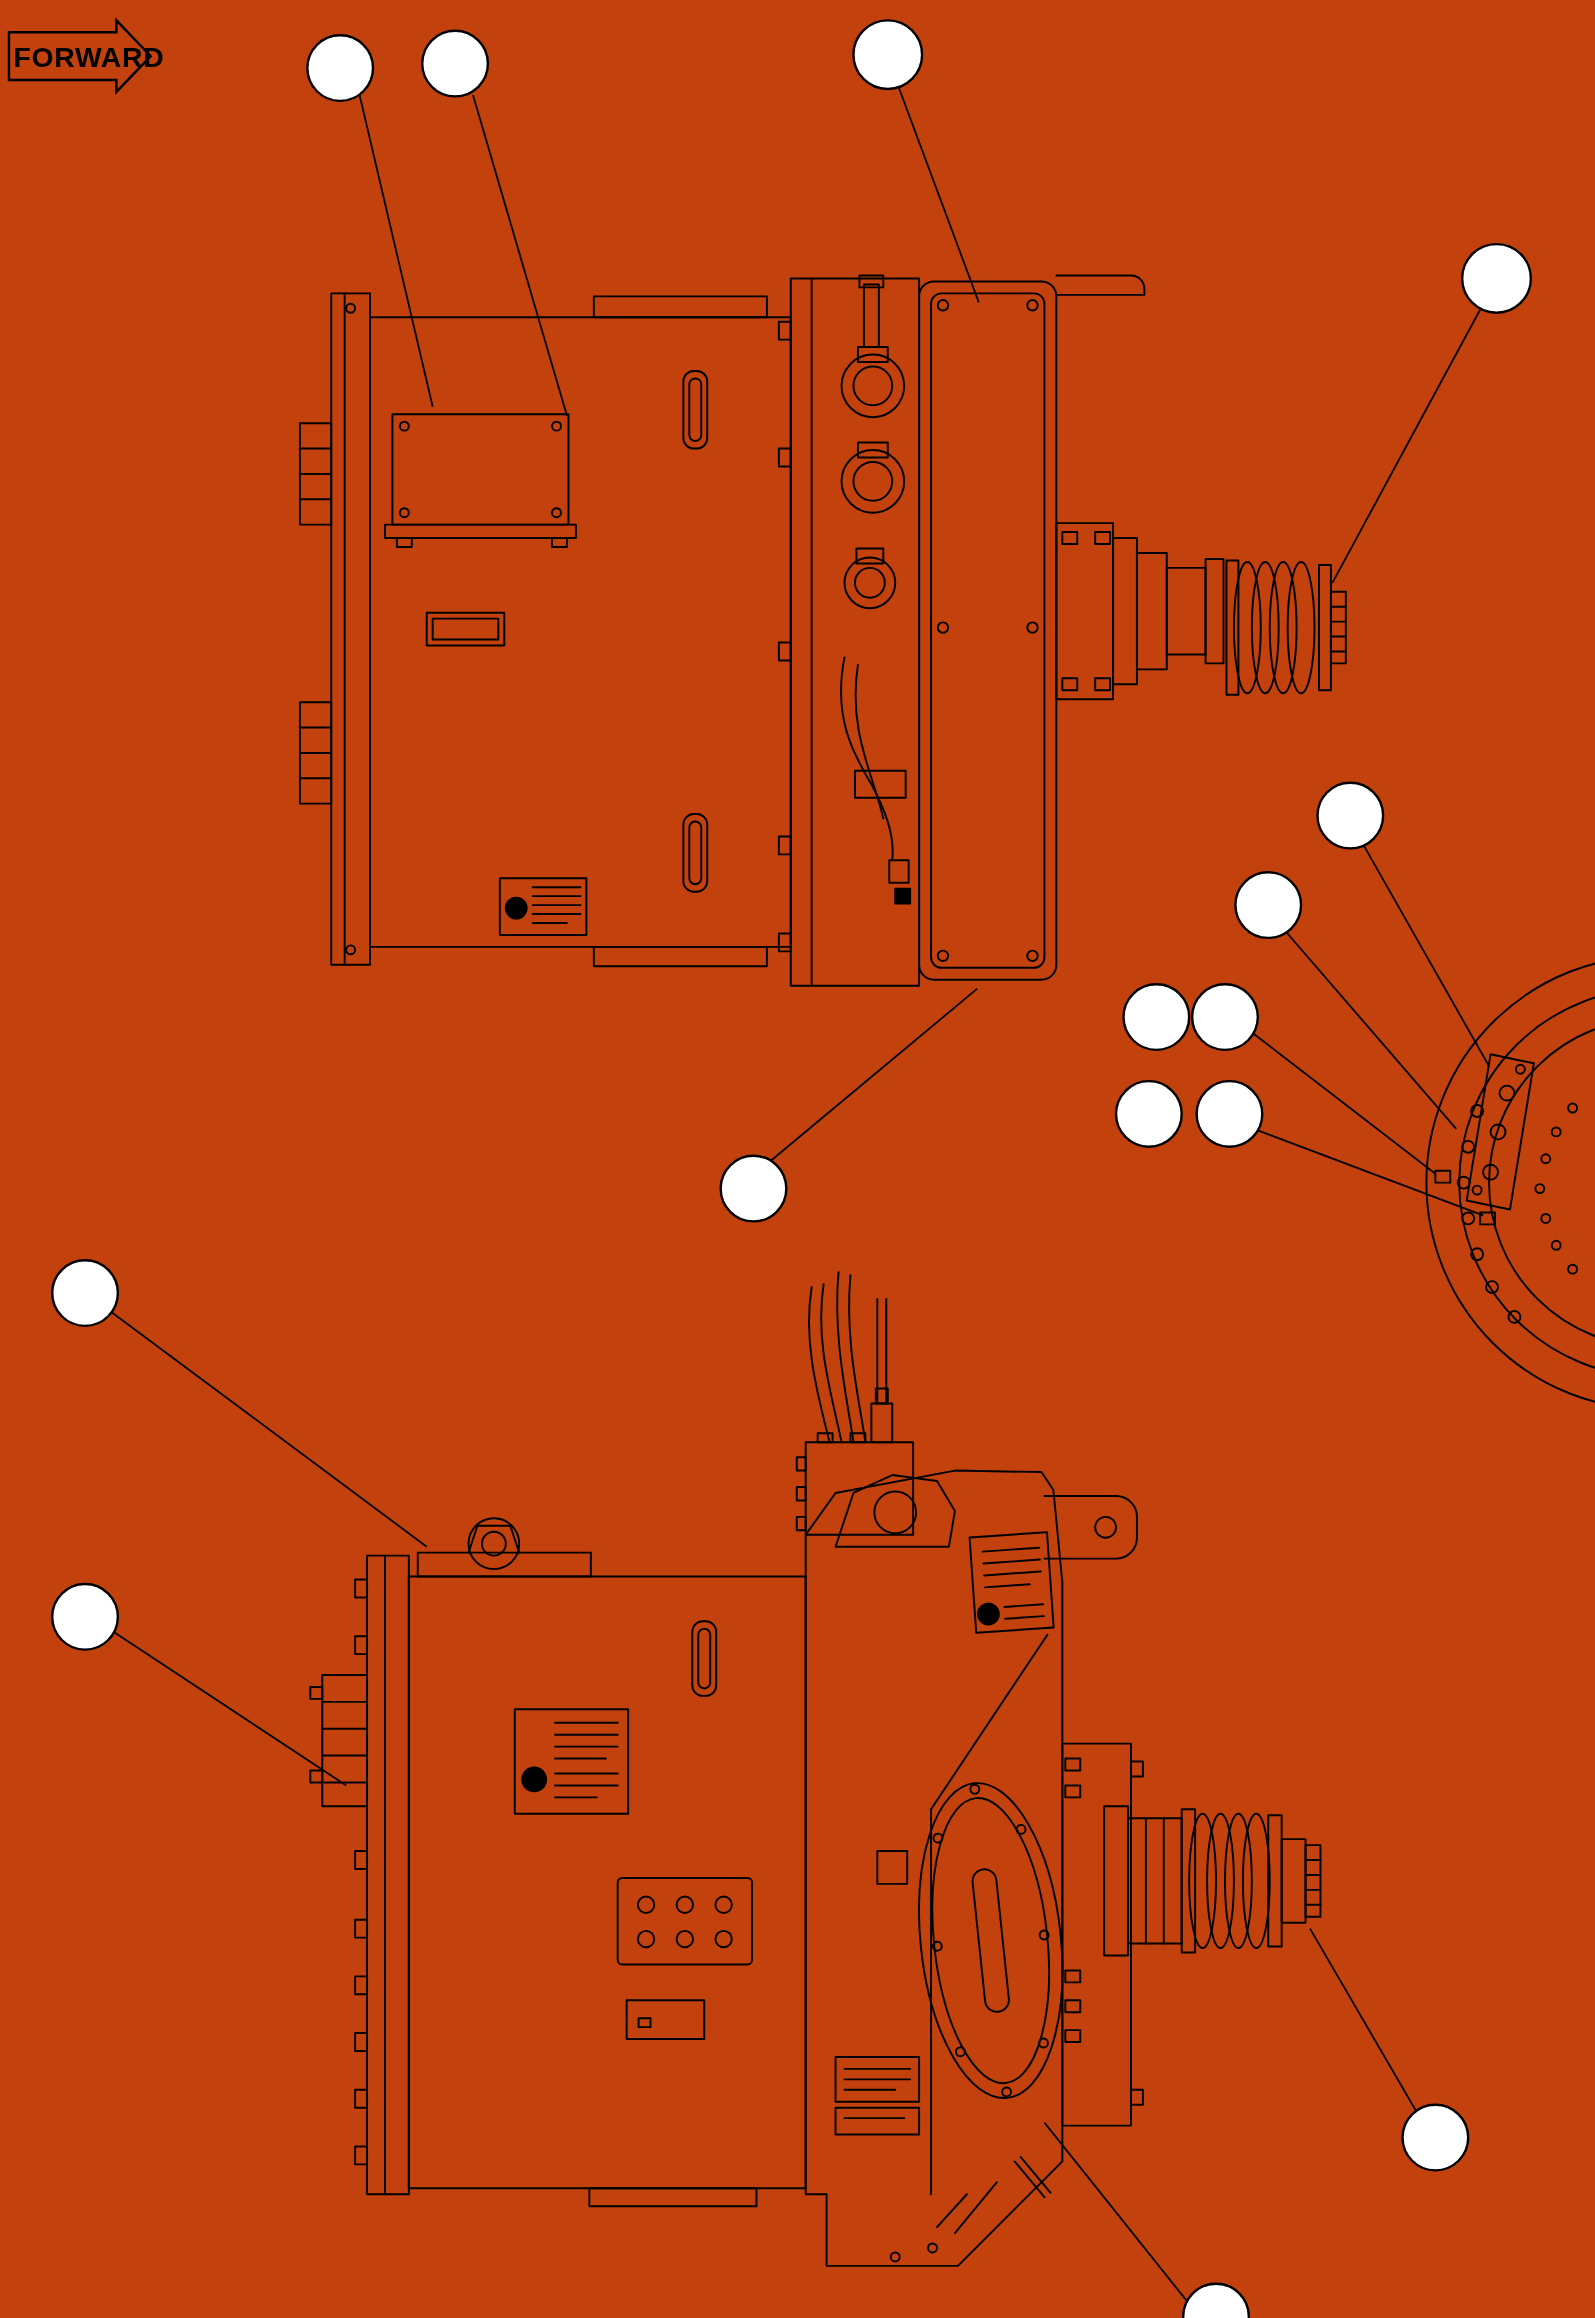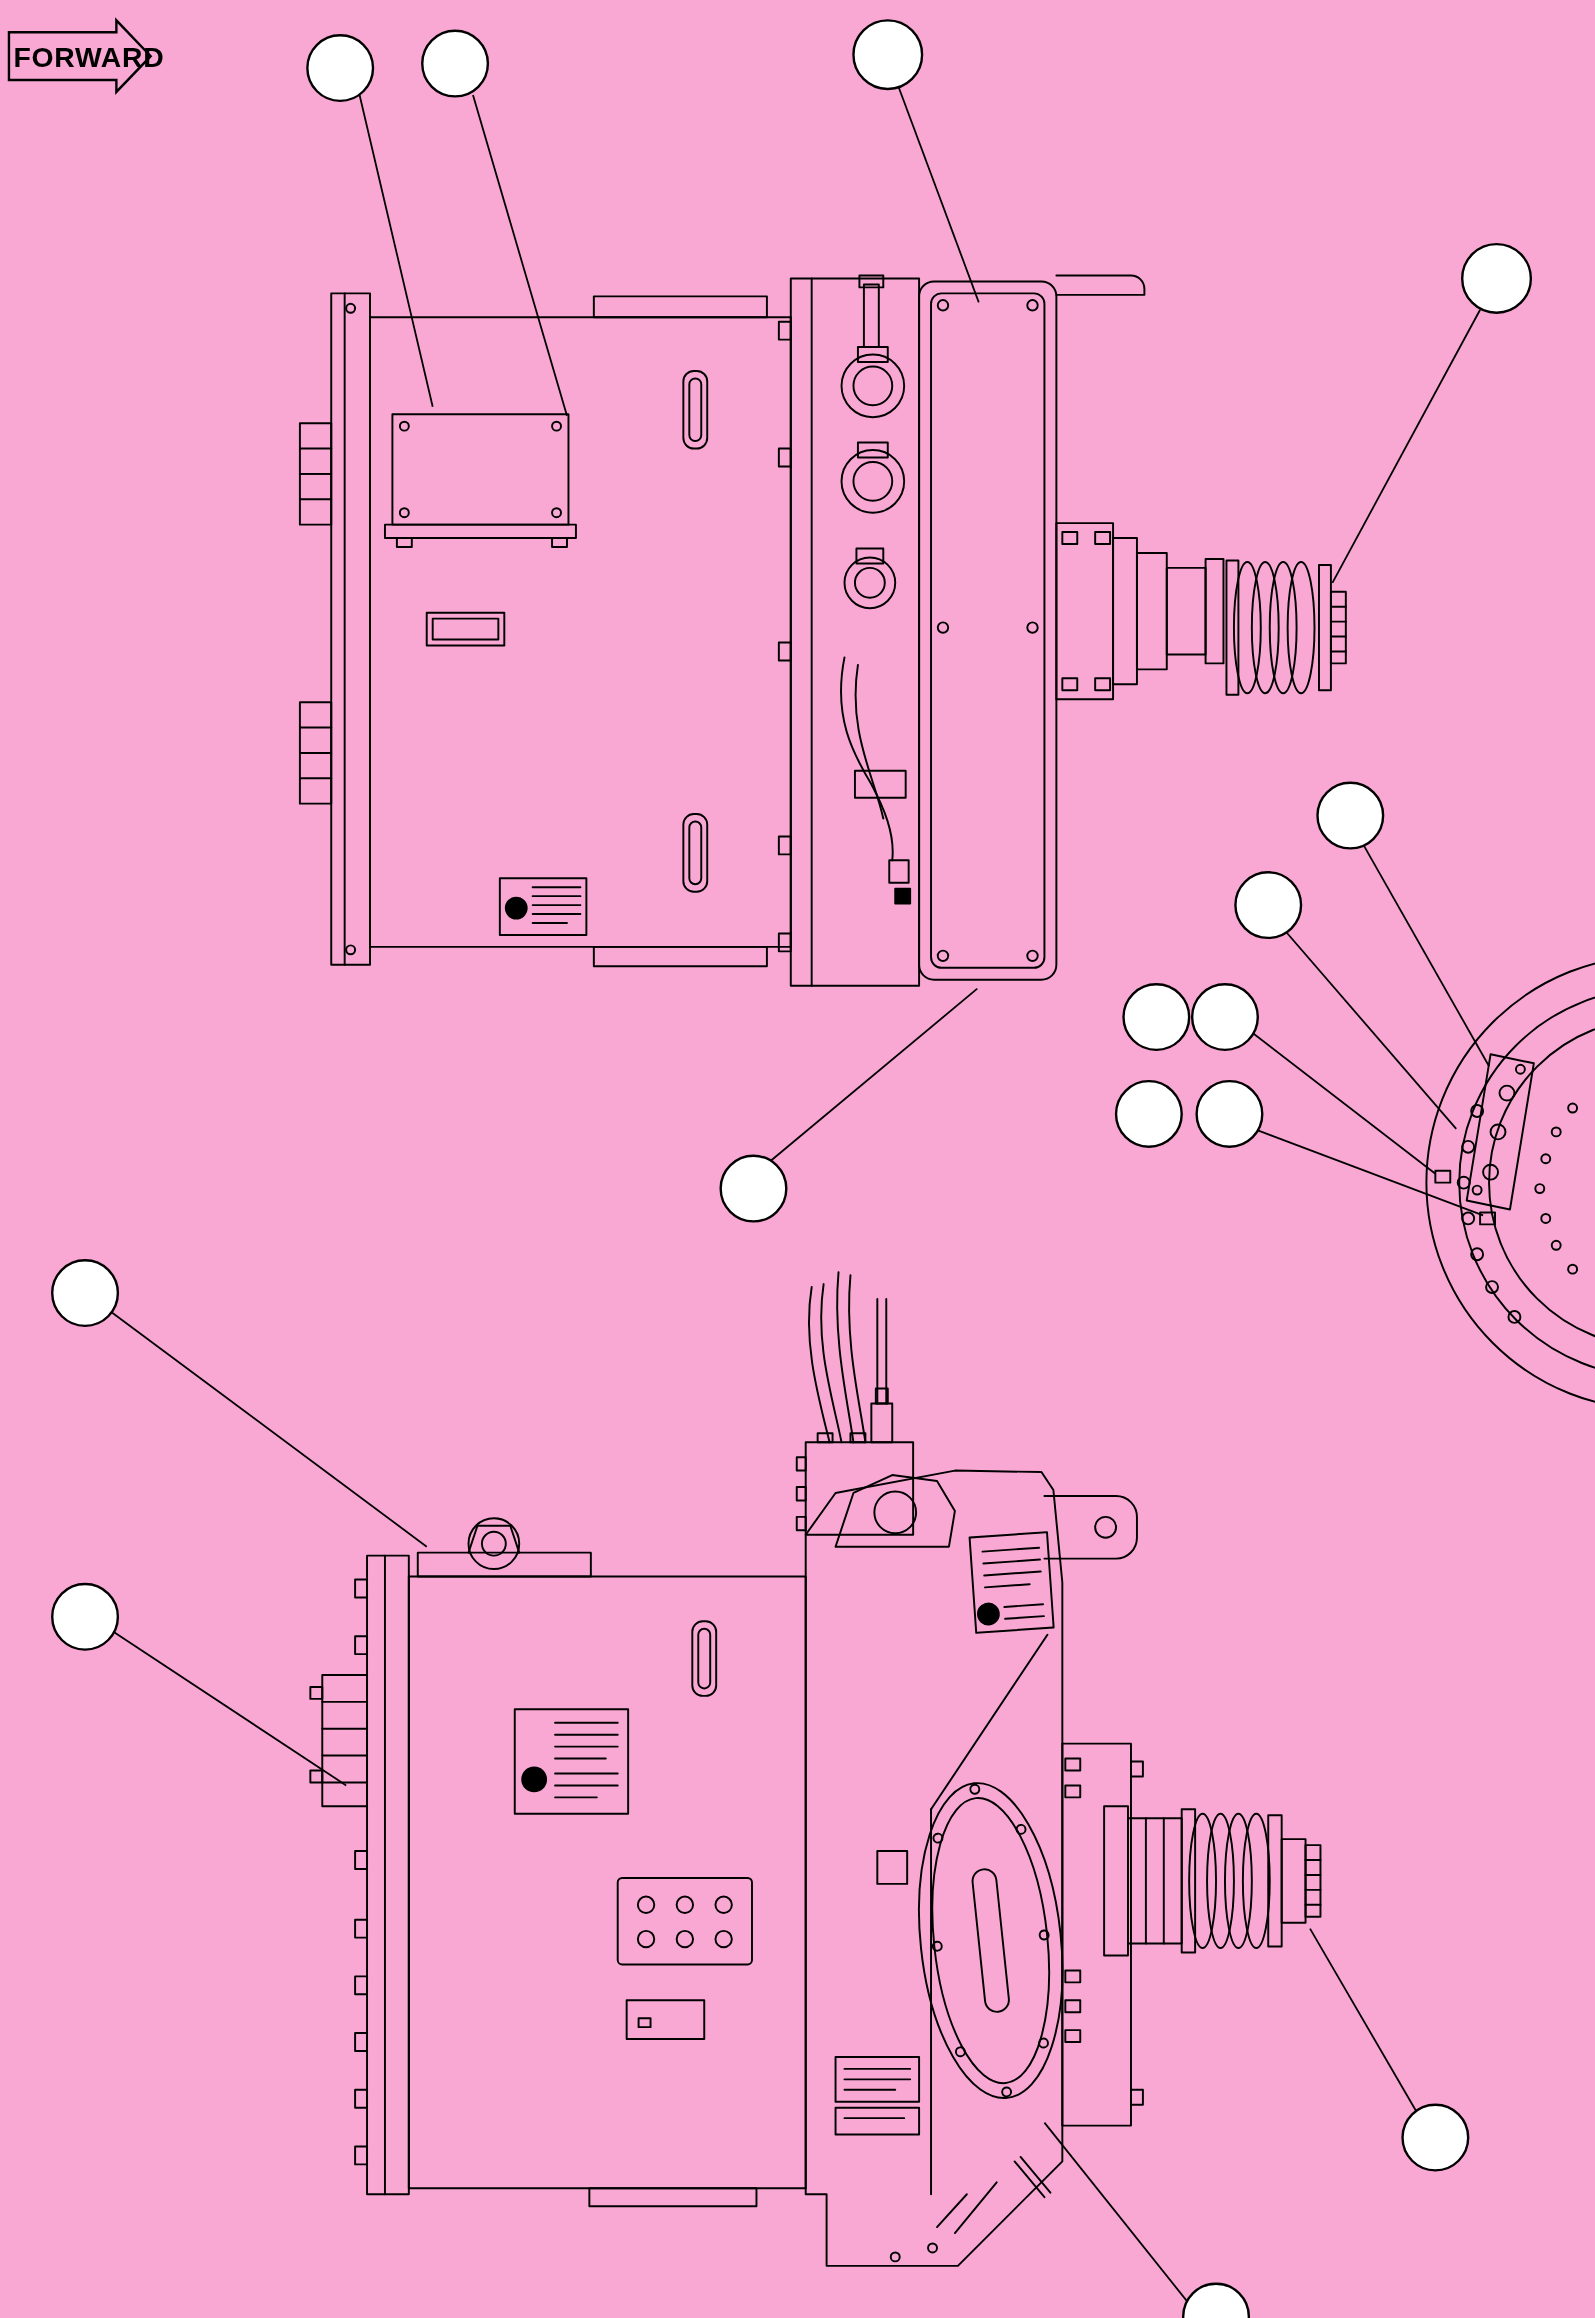--- a/index.html
+++ b/index.html
@@ -1,19 +1,19 @@
 <!DOCTYPE html>
 <html style="font-size:11.5px"><head>
 <meta charset="utf-8">
 <style>
   html,body{margin:0;padding:0;background:#fff;}
   #page{
     position:relative;
     width:1595px;height:2319px;
-    background:#f9a8d4;
+    background:#c2410c;
     font-family:"Liberation Sans", sans-serif;
     overflow:hidden;
   }
   svg{display:block;}
   .fwd-text{
     font-family:"Liberation Sans", sans-serif;
     font-weight:bold;
     font-size:19px;
     letter-spacing:.5px;
     fill:#000;

